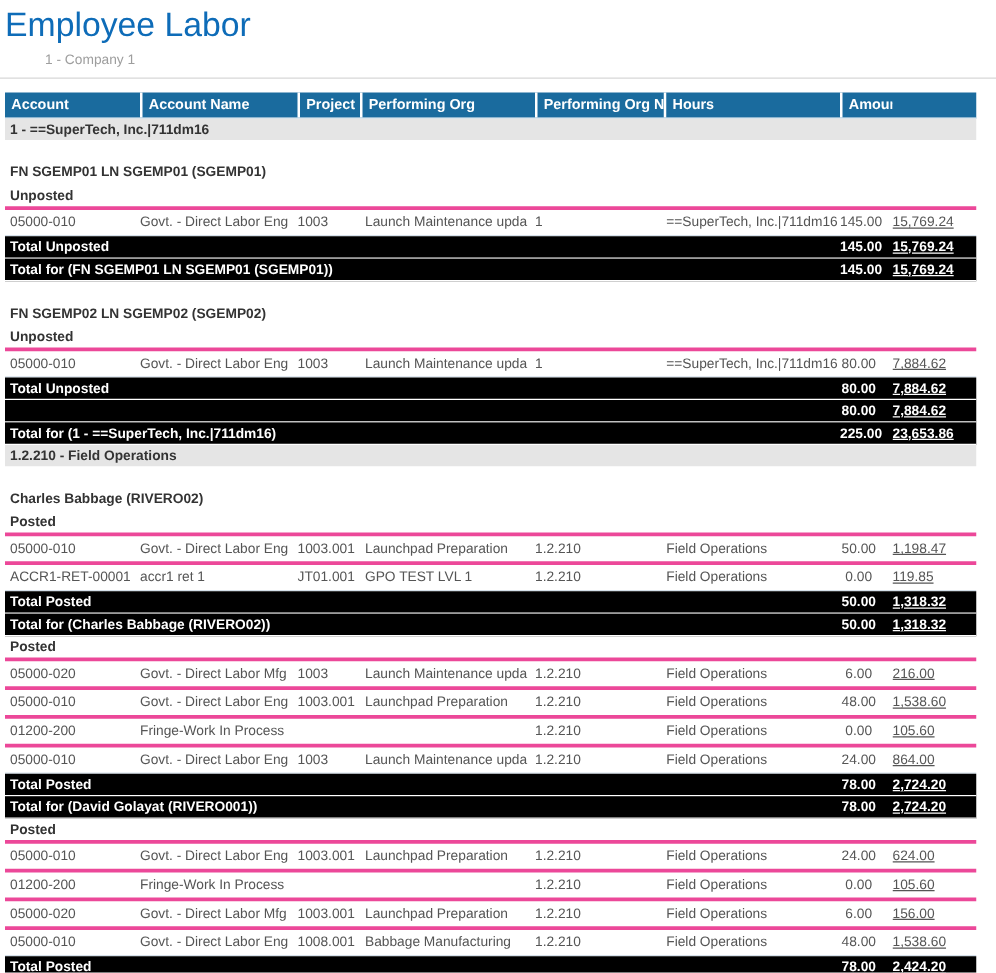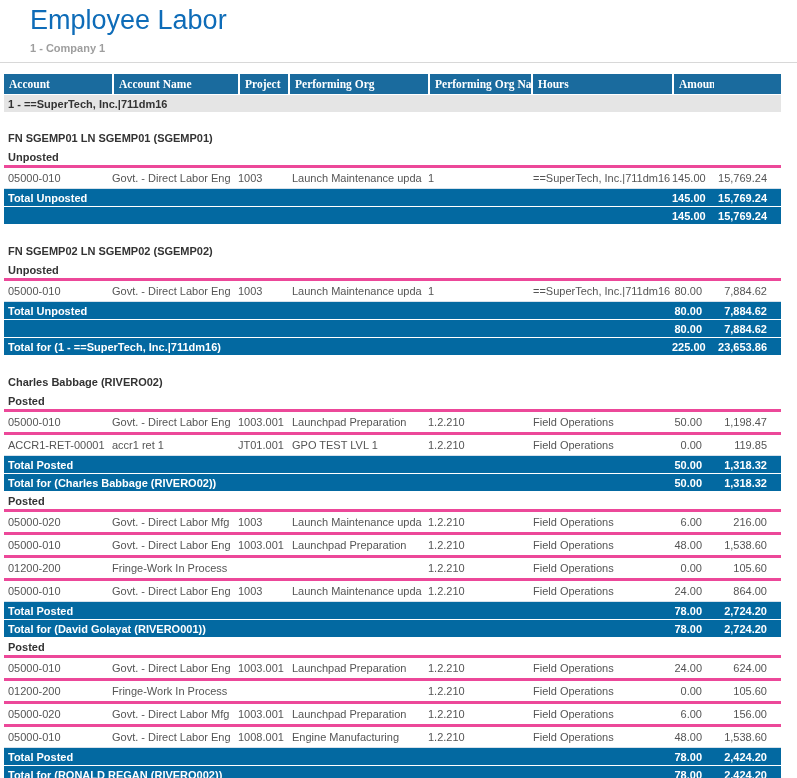--- a/index.html
+++ b/index.html
@@ -1,43 +1,43 @@
 <!DOCTYPE html>
 <html><head>
 <meta charset="utf-8">
 <style>
   html,body{margin:0;padding:0;background:#ffffff;}
   body{width:797px;height:778px;font-family:"Liberation Sans",sans-serif;color:#333;overflow:hidden;}
 
-  .report-head{padding:5px 0 0 30px;}
+  .report-head{padding:5px 0 0 4px;}
   .report-title{font-size:27px;color:#0e6cb8;font-weight:400;line-height:30px;}
-  .report-subtitle{font-size:11px;font-weight:bold;color:#9e9e9e;margin-top:7px;}
+  .report-subtitle{font-size:11px;font-weight:normal;color:#9e9e9e;margin-top:7px;margin-left:32px;}
   .head-rule{border:none;border-top:1px solid #d8d8d8;margin:8px 0 0 0;width:797px;}
 
   .table-wrap{margin:11px 0 0 4px;width:777px;}
   .grid-row{display:grid;grid-template-columns:108px 126px 50px 140px 103px 141px 42px 67px;align-items:center;}
 
   .hdr-row{background:#1a6b9e;color:#fff;font-weight:bold;font-size:11.5px;height:20px;border-bottom:1px solid #fff;}
-  .hdr-cell{padding-left:5px;height:20px;display:flex;align-items:center;overflow:hidden;white-space:nowrap;font-family:Liberation Serif, serif;}
+  .hdr-cell{padding-left:5px;height:20px;display:flex;align-items:center;overflow:hidden;white-space:nowrap;}
   .hdr-cell + .hdr-cell{border-left:2px solid #fff;}
 
   .band-row{background:#e5e5e5;height:17px;display:flex;align-items:center;font-size:11px;font-weight:bold;color:#333;padding-left:4px;}
   .group-row{height:20px;display:flex;align-items:center;font-size:11px;font-weight:bold;color:#333;padding-left:4px;margin-top:16px;}
   .status-row{height:17px;display:flex;align-items:center;font-size:11px;font-weight:bold;color:#333;padding-left:4px;}
 
   .data-row{height:20px;font-size:11px;color:#555;border-top:3px solid #ec4899;}
   .data-row.last-data{border-bottom:1px solid #d6e1eb;}
   .cell{overflow:hidden;white-space:nowrap;}
   .c-account{padding-left:4px;}
   .c-projname{padding-left:4px;}
   .c-orgname{padding-left:2px;}
-  .c-hours{text-align:right;padding-right:12px;}
-  .c-amount{text-align:right;padding-right:14px;}
-
-  .total-row{background:#0369a1;color:#fff;font-weight:bold;font-size:11px;height:17px;border-bottom:1px solid #fff;}
+  .c-hours{text-align:center;padding-right:12px;}
+  .c-amount{padding-right:14px;text-decoration:underline;}
+
+  .total-row{background:#000000;color:#fff;font-weight:bold;font-size:11px;height:17px;border-bottom:1px solid #fff;}
   .total-label{grid-column:1 / 7;padding-left:4px;overflow:hidden;white-space:nowrap;}
 </style>
 </head>
 <body>
 
 <div class="report-head">
   <div class="report-title">Employee Labor</div>
   <div class="report-subtitle">1 - Company 1</div>
 </div>
 <hr class="head-rule">
@@ -65,20 +65,21 @@
         <div class="cell c-orgname">==SuperTech, Inc.|711dm16</div>
         <div class="cell c-hours">145.00</div>
         <div class="cell c-amount">15,769.24</div>
       </div>
       <div class="grid-row total-row">
         <div class="total-label">Total Unposted</div>
         <div class="cell c-hours" style="grid-column: 7;">145.00</div>
         <div class="cell c-amount" style="grid-column: 8;">15,769.24</div>
       </div>
       <div class="grid-row total-row">
+        <div class="total-label">Total for (FN SGEMP01 LN SGEMP01 (SGEMP01))</div>
         <div class="cell c-hours" style="grid-column: 7;">145.00</div>
         <div class="cell c-amount" style="grid-column: 8;">15,769.24</div>
       </div>
       <div class="group-row">FN SGEMP02 LN SGEMP02 (SGEMP02)</div>
       <div class="status-row">Unposted</div>
       <div class="grid-row data-row last-data">
         <div class="cell c-account">05000-010</div>
         <div class="cell">Govt. - Direct Labor Eng</div>
         <div class="cell">1003</div>
         <div class="cell c-projname">Launch Maintenance upda</div>
@@ -94,20 +95,21 @@
       </div>
       <div class="grid-row total-row">
         <div class="cell c-hours" style="grid-column: 7;">80.00</div>
         <div class="cell c-amount" style="grid-column: 8;">7,884.62</div>
       </div>
       <div class="grid-row total-row">
         <div class="total-label">Total for (1 - ==SuperTech, Inc.|711dm16)</div>
         <div class="cell c-hours" style="grid-column: 7;">225.00</div>
         <div class="cell c-amount" style="grid-column: 8;">23,653.86</div>
       </div>
+      <div class="band-row">1.2.210 - Field Operations</div>
       <div class="group-row">Charles Babbage (RIVERO02)</div>
       <div class="status-row">Posted</div>
       <div class="grid-row data-row">
         <div class="cell c-account">05000-010</div>
         <div class="cell">Govt. - Direct Labor Eng</div>
         <div class="cell">1003.001</div>
         <div class="cell c-projname">Launchpad Preparation</div>
         <div class="cell">1.2.210</div>
         <div class="cell c-orgname">Field Operations</div>
         <div class="cell c-hours">50.00</div>
@@ -212,21 +214,21 @@
         <div class="cell c-projname">Launchpad Preparation</div>
         <div class="cell">1.2.210</div>
         <div class="cell c-orgname">Field Operations</div>
         <div class="cell c-hours">6.00</div>
         <div class="cell c-amount">156.00</div>
       </div>
       <div class="grid-row data-row last-data">
         <div class="cell c-account">05000-010</div>
         <div class="cell">Govt. - Direct Labor Eng</div>
         <div class="cell">1008.001</div>
-        <div class="cell c-projname">Engine Manufacturing</div>
+        <div class="cell c-projname">Babbage Manufacturing</div>
         <div class="cell">1.2.210</div>
         <div class="cell c-orgname">Field Operations</div>
         <div class="cell c-hours">48.00</div>
         <div class="cell c-amount">1,538.60</div>
       </div>
       <div class="grid-row total-row">
         <div class="total-label">Total Posted</div>
         <div class="cell c-hours" style="grid-column: 7;">78.00</div>
         <div class="cell c-amount" style="grid-column: 8;">2,424.20</div>
       </div>

